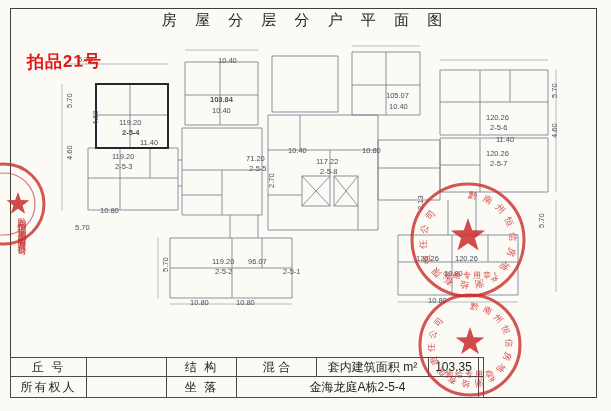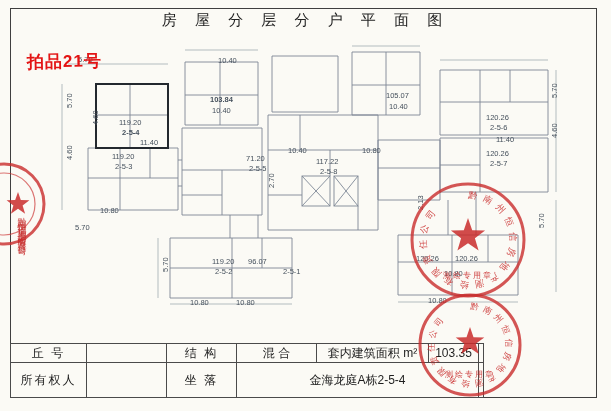--- a/index.html
+++ b/index.html
@@ -23,21 +23,21 @@
   .seal-ring2{fill:none;stroke:rgba(201,44,44,.65);stroke-width:1.2}
   .seal-text{fill:rgba(201,44,44,.88);font-size:9px;letter-spacing:5.5px}
   .seal-text-b{fill:rgba(201,44,44,.88);font-size:8.5px;letter-spacing:4px}
   .star{fill:rgba(201,44,44,.85)}
   .seal-caption{fill:rgba(201,44,44,.9);font-size:8px;text-anchor:middle;letter-spacing:2px}
   .side-text{position:absolute;left:15px;top:210px;writing-mode:vertical-rl;color:rgba(198,40,40,.75);
              font-size:9px;letter-spacing:2px;height:165px;z-index:3;overflow:hidden}
   .doc-table{position:absolute;left:10px;right:14px;bottom:13px;border-collapse:collapse;table-layout:fixed;z-index:4}
   .doc-table td{border:1px solid #4a4a4a;font-size:12px;color:#1e1e1e;text-align:center;
                 padding:0 2px;height:19px;overflow:hidden;white-space:nowrap;background:transparent}
-  .doc-table tr:last-child td{height:35px}
+  .doc-table tr:last-child td{height:21px}
   .lbl{letter-spacing:2px}
   .right-cell{font-size:8px;text-align:left;padding:0 4px}
   .right-cell .inner{display:flex;justify-content:space-between;align-items:center}
 </style>
 </head>
 <body>
 
 <div class="page">
 
   <div class="frame"></div>

